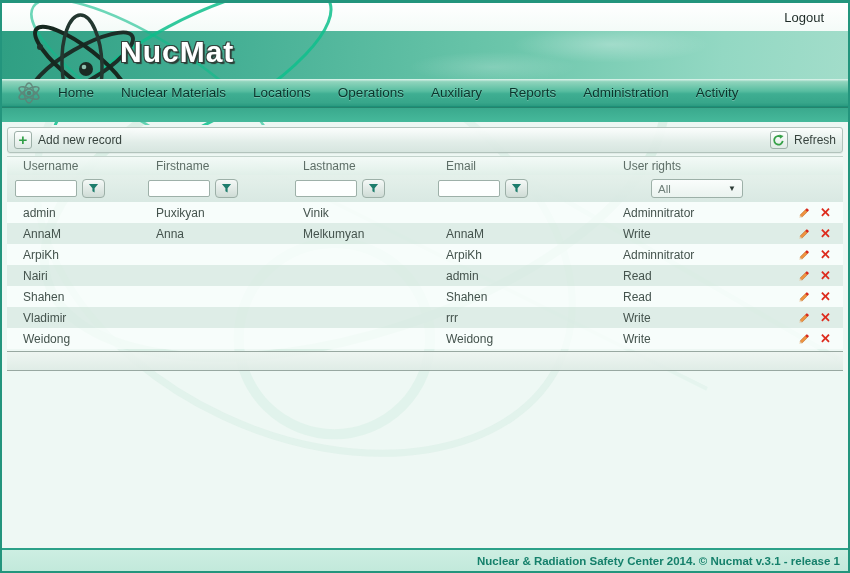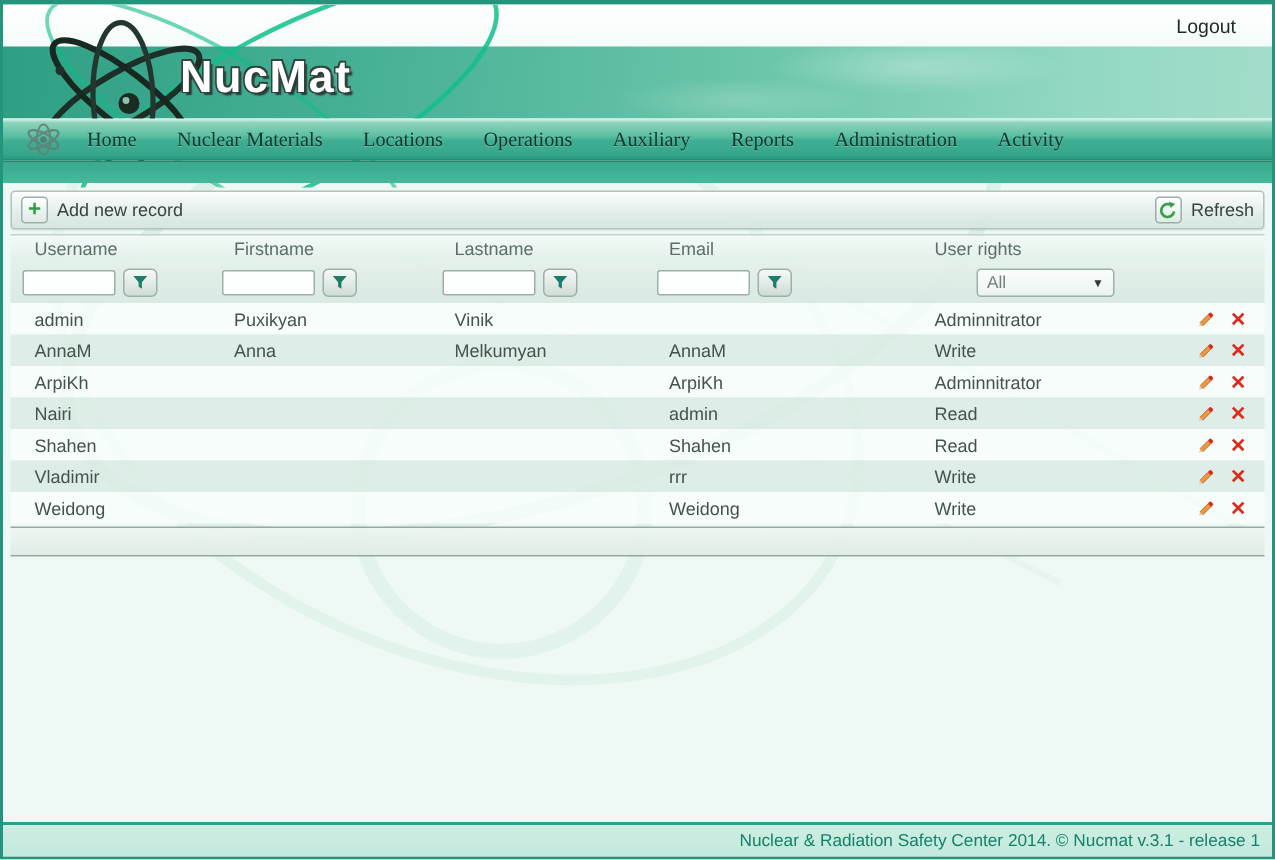--- a/index.html
+++ b/index.html
@@ -39,21 +39,21 @@
   }
   .app-title{
     position:relative; z-index:3; padding:0 10px 5px 0;
     font-size:21px; font-weight:bold; color:#05352a;
   }
 
   .navbar{
     height:28px;
     background:linear-gradient(#e2f5ee 0%,#8fd4bc 10%,#57bda0 45%,#3fae92 55%,#37a68a 88%,#2a9a80 100%);
     border-bottom:1px solid #1d8f77;
-    display:flex; align-items:center; padding-left:14px; position:relative; z-index:2;font-family:Liberation Serif, serif;
+    display:flex; align-items:center; padding-left:14px; position:relative; z-index:2;
   }
   .nav-atom{ width:26px; height:24px; margin-right:16px; opacity:.85; }
   .nav-items{ display:flex; gap:27px; }
   .nav-item{
     font-size:13.5px; color:#0b352c; cursor:pointer; white-space:nowrap;
     text-shadow:0 1px 0 rgba(255,255,255,.25);
   }
 
   .subband{
     height:15px; background:linear-gradient(#3aa98d,#46b99b);
@@ -127,21 +127,21 @@
     border-top:1px solid #98a8a1; border-bottom:1px solid #98a8a1;
     background:linear-gradient(rgba(238,245,241,.9),rgba(222,235,229,.9));
   }
 
   
   .footer{
     flex:0 0 auto; height:23px; border-top:2px solid #2ba188;
     background:linear-gradient(#cdeee2,#c2e9db);
     display:flex; align-items:center; justify-content:flex-end; padding-right:8px;
   }
-  .footer-text{ font-size:11.5px; font-weight:normal; color:#15806b; }
+  .footer-text{ font-size:11.5px; font-weight:bold; color:#15806b; }
 </style>
 </head>
 <body>
 
 <div class="page">
 
   <div class="header-group">
     <svg class="header-art" viewBox="0 0 430 122">
       <ellipse cx="190" cy="70" rx="155" ry="52" transform="rotate(-28 190 70)" fill="none" stroke="#0ec08c" stroke-width="3" opacity="0.85"></ellipse>
       <ellipse cx="150" cy="78" rx="140" ry="40" transform="rotate(32 150 78)" fill="none" stroke="#0dbd8a" stroke-width="2.5" opacity="0.6"></ellipse>

